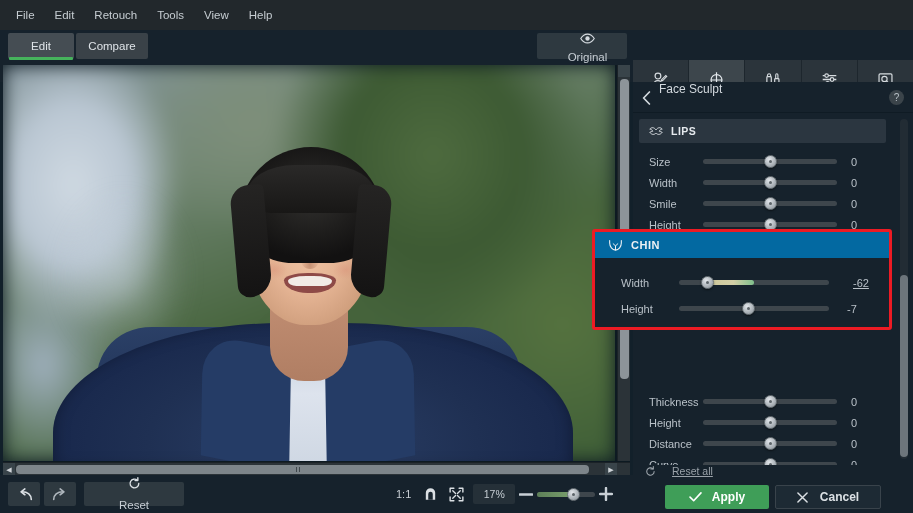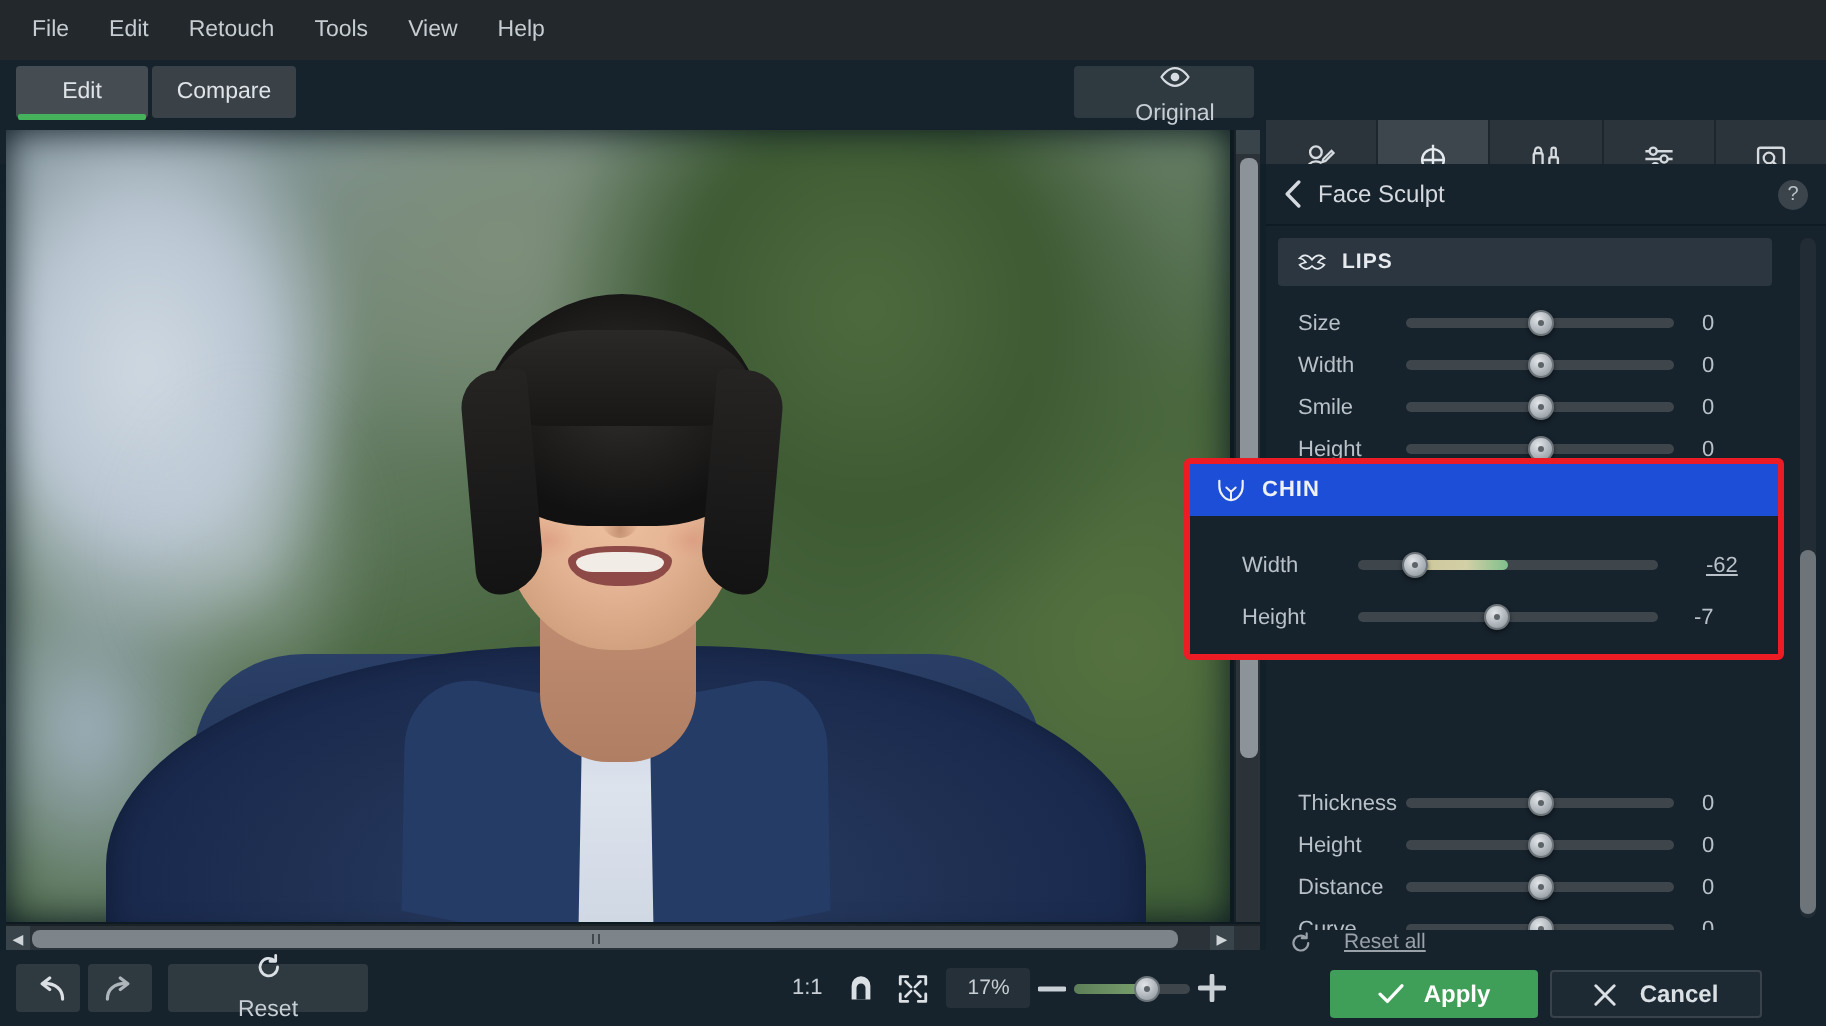--- a/index.html
+++ b/index.html
@@ -197,21 +197,21 @@
   #cv-scroll-h .grip { position:absolute; left: 293px; top: 4px; width: 6px; height: 5px;
     background: repeating-linear-gradient(90deg,#40484d 0 1px, transparent 1px 3px); }
 
   
   #rpanel {
     position: absolute; left: 633px; top: 82px; width: 280px; height: 431px;
     background: #16222c;
   }
   #panel-head {
     position: relative; height: 31px; border-bottom: 1px solid #0f1b24;
-    display: flex; align-items: center;
+    display: flex; 
   }
   #back-btn { width: 26px; height: 31px; display: flex; align-items: center; justify-content: center; cursor: pointer; }
   #panel-title { font-size: 12px; color: #d3d9de; }
   #help-btn {
     position: absolute; right: 9px; top: 8px; width: 15px; height: 15px; border-radius: 50%;
     background: #3b444a; color: #b8c0c6; font-size: 10px; display: flex;
     align-items: center; justify-content: center; cursor: pointer;
   }
   #scroll-area { position: relative; height: 352px; overflow: hidden; background: #16222c; }
 
@@ -245,21 +245,21 @@
   #redbox {
     position: absolute; left: 592px; top: 229px; width: 300px; height: 101px;
     border: 3px solid #ed1b24; border-radius: 3px; pointer-events: none; z-index: 40;
   }
   #chin-panel {
     position: absolute; left: 595px; top: 232px; width: 294px; height: 95px;
     background: #16222c; z-index: 38;
   }
   #chin-head {
     position: absolute; left: 0; top: 0; width: 294px; height: 26px;
-    background: #1d4ed8; display: flex; align-items: center; gap: 8px; padding-left: 13px;
+    background: #0369a1; display: flex; align-items: center; gap: 8px; padding-left: 13px;
   }
   #chin-head .lbl { font-size: 11px; color: #eef1f4; font-weight: bold; letter-spacing: .5px; }
 
   #panel-foot { position: absolute; left: 0; bottom: 0; width: 280px; height: 48px; background: #16222c; }
   #reset-all { position: absolute; left: 12px; top: 0; display: flex; align-items: flex-end; gap: 16px; cursor: pointer; }
   #reset-all .lbl { font-size: 10.5px; color: #9aa2a9; text-decoration: underline; }
   #apply-btn {
     position: absolute; left: 32px; top: 20px; width: 104px; height: 24px; background: #3f9e58;
     border-radius: 2px; display: flex; align-items: center; justify-content: center; gap: 10px; cursor: pointer;
   }

